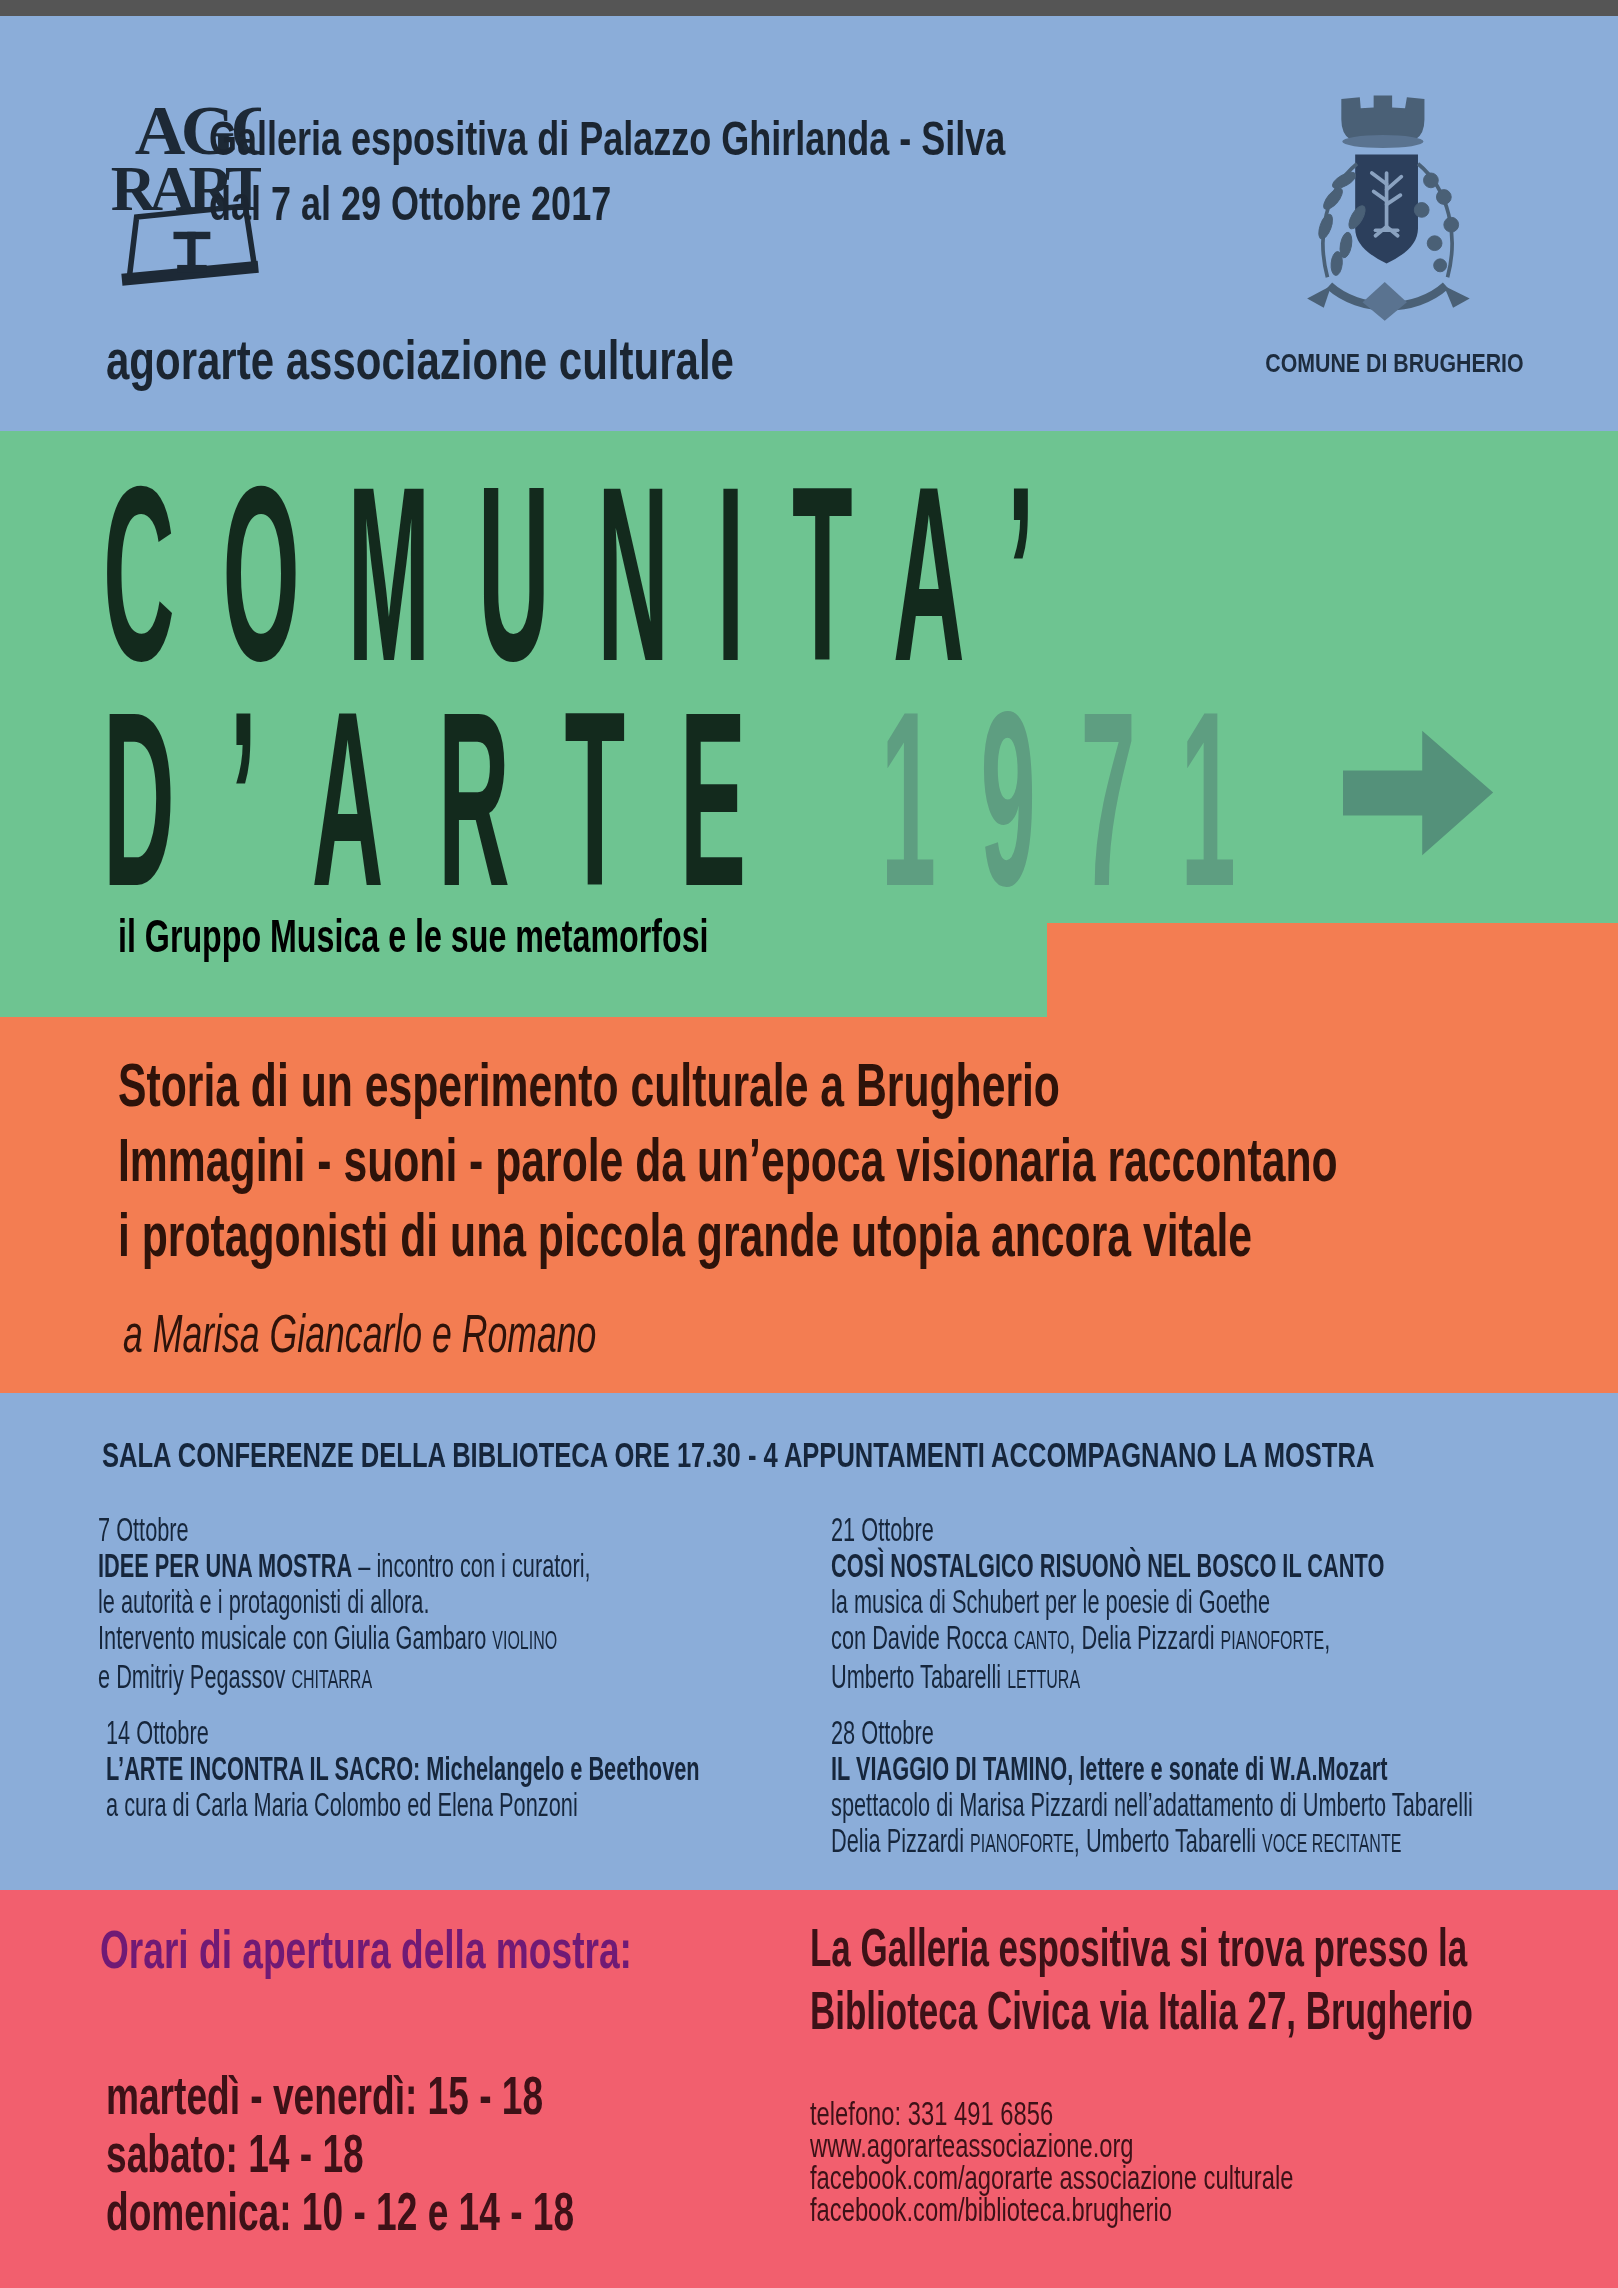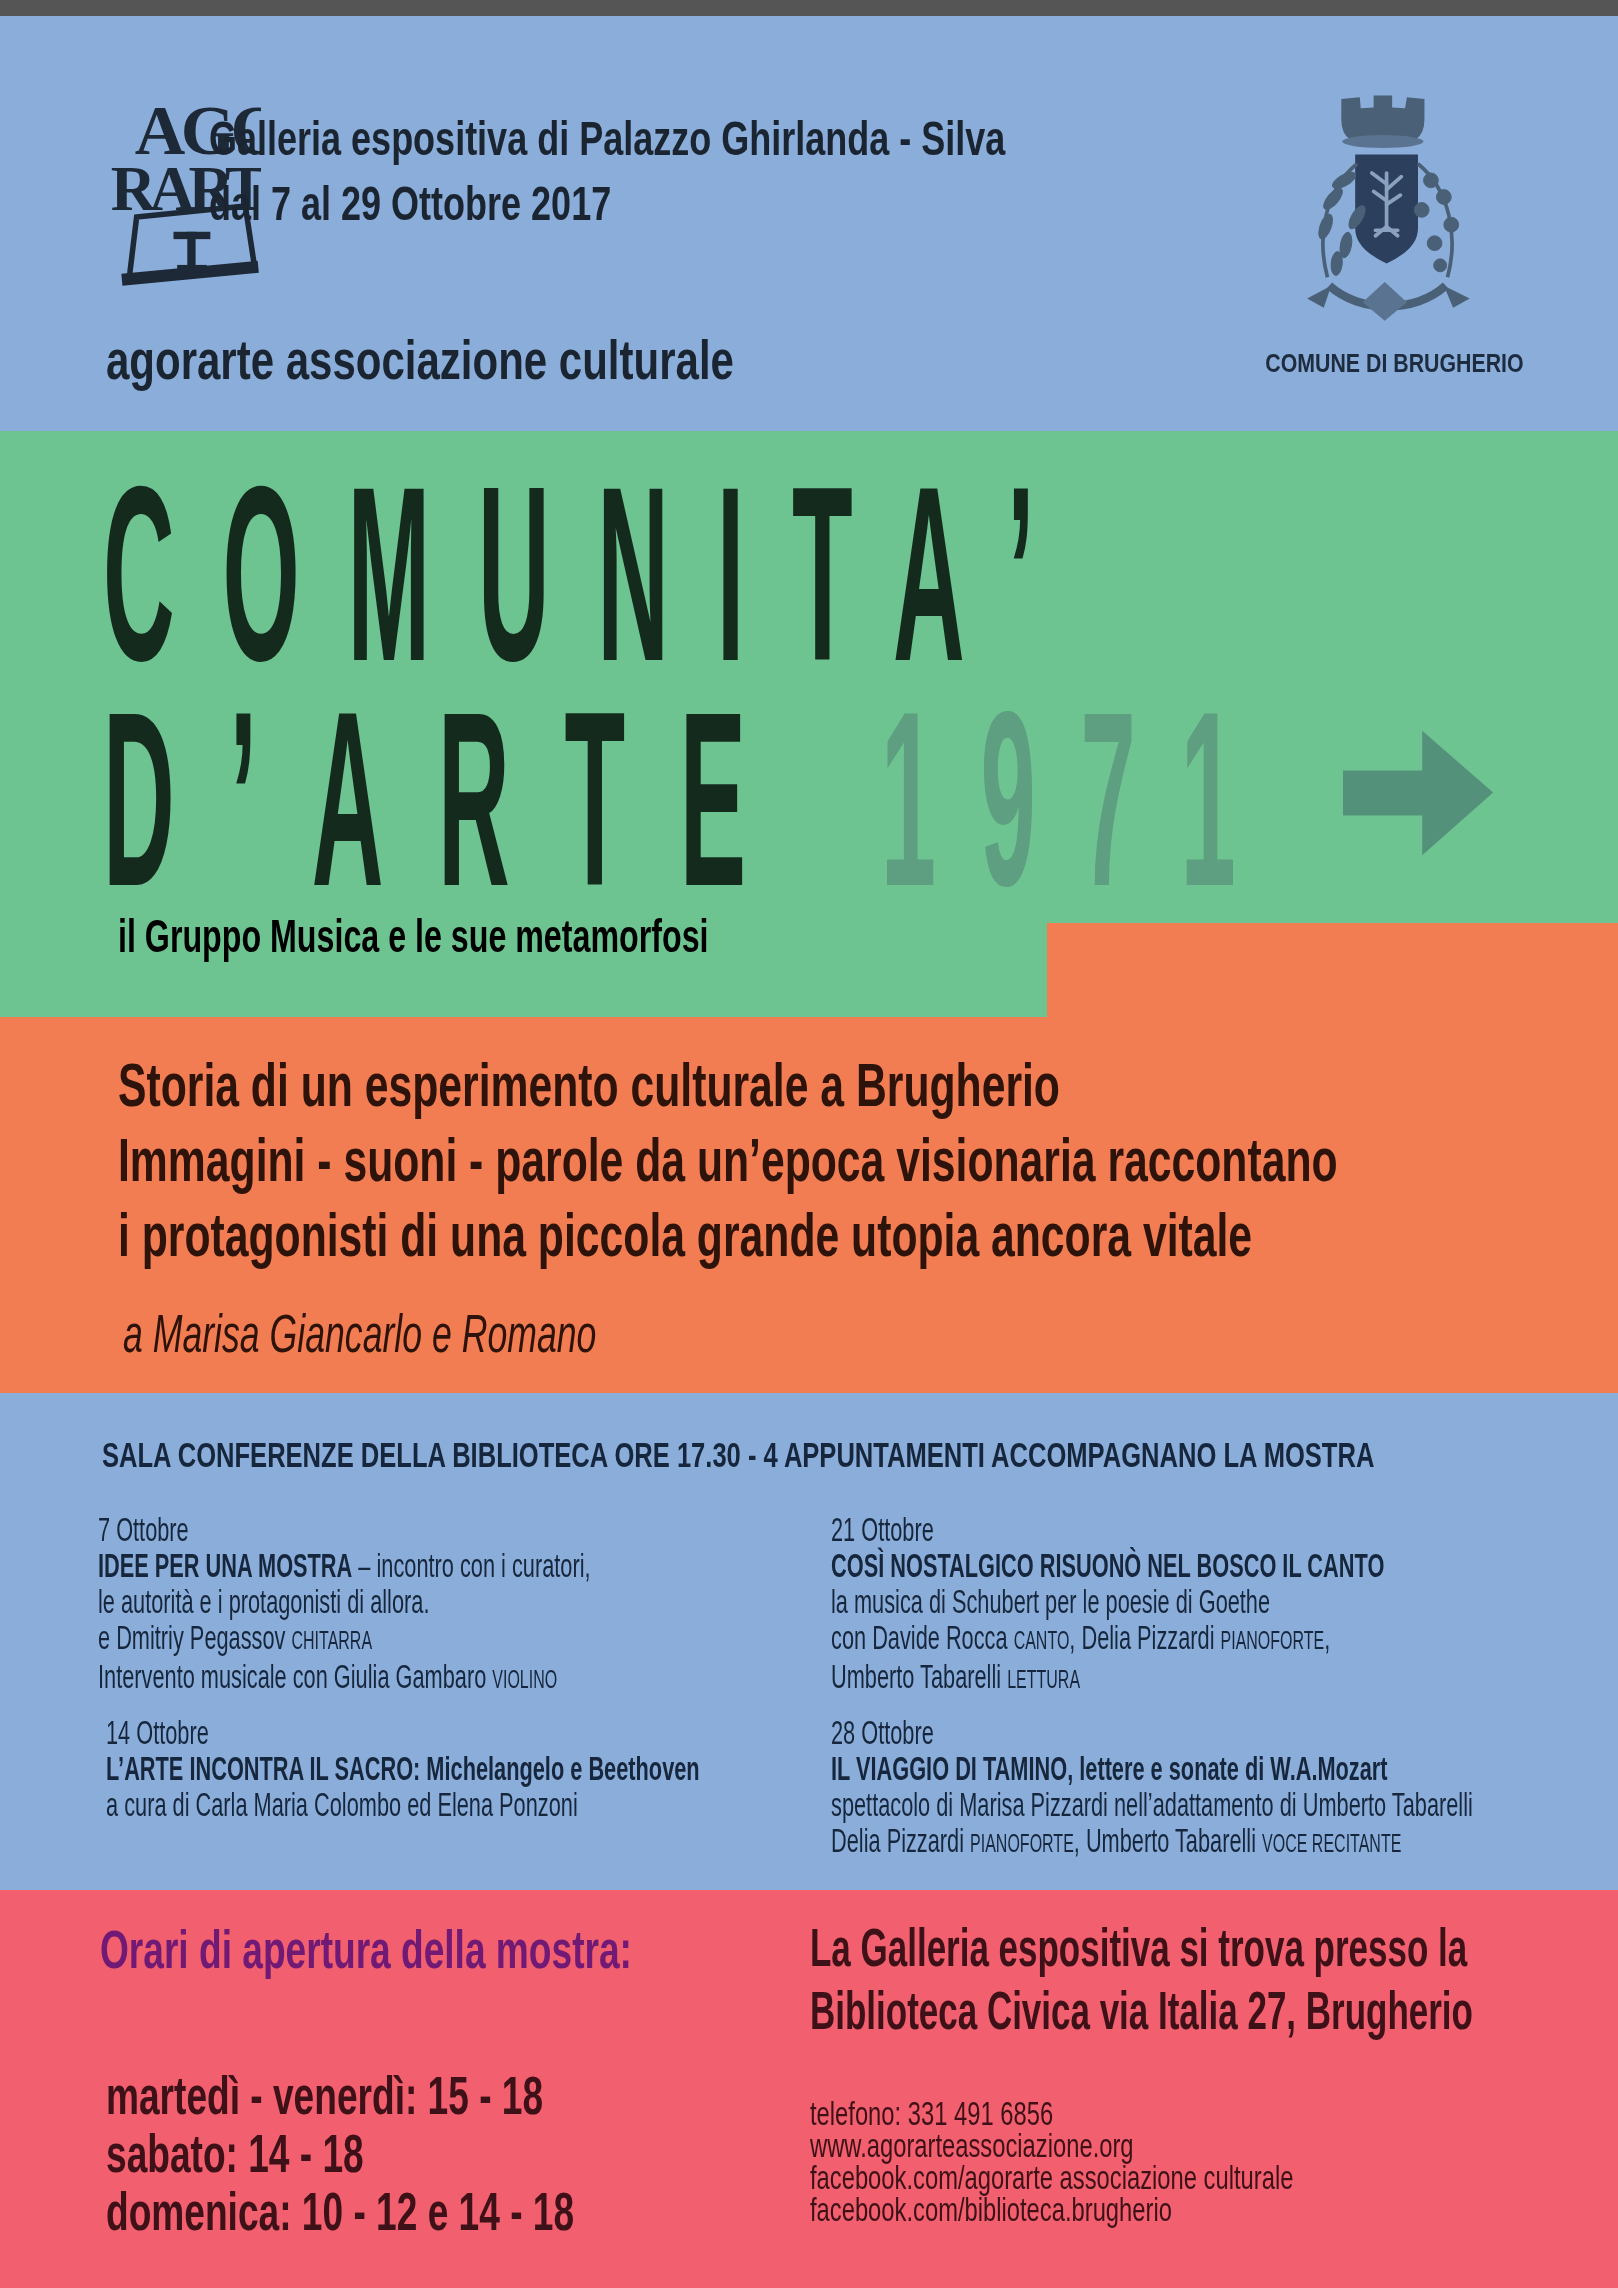--- a/index.html
+++ b/index.html
@@ -174,22 +174,22 @@
   </div>
 
   <div class="abs pheading">
     <span class="squish">SALA CONFERENZE DELLA BIBLIOTECA ORE 17.30 - 4 APPUNTAMENTI ACCOMPAGNANO LA MOSTRA</span>
   </div>
 
   <div class="abs event e1">
     <div><span class="squish">7 Ottobre</span></div>
     <div><span class="squish"><span class="b">IDEE PER UNA MOSTRA</span><span> – incontro con i curatori,</span></span></div>
     <div><span class="squish">le autorità e i protagonisti di allora.</span></div>
+    <div><span class="squish"><span>Intervento musicale con Giulia Gambaro </span><span class="sc">VIOLINO</span></span></div>
     <div><span class="squish"><span>e Dmitriy Pegassov </span><span class="sc">CHITARRA</span></span></div>
-    <div><span class="squish"><span>Intervento musicale con Giulia Gambaro </span><span class="sc">VIOLINO</span></span></div>
   </div>
 
   <div class="abs event e2">
     <div><span class="squish">14 Ottobre</span></div>
     <div><span class="squish b">L’ARTE INCONTRA IL SACRO: Michelangelo e Beethoven</span></div>
     <div><span class="squish">a cura di Carla Maria Colombo ed Elena Ponzoni</span></div>
   </div>
 
   <div class="abs event e3">
     <div><span class="squish">21 Ottobre</span></div>

